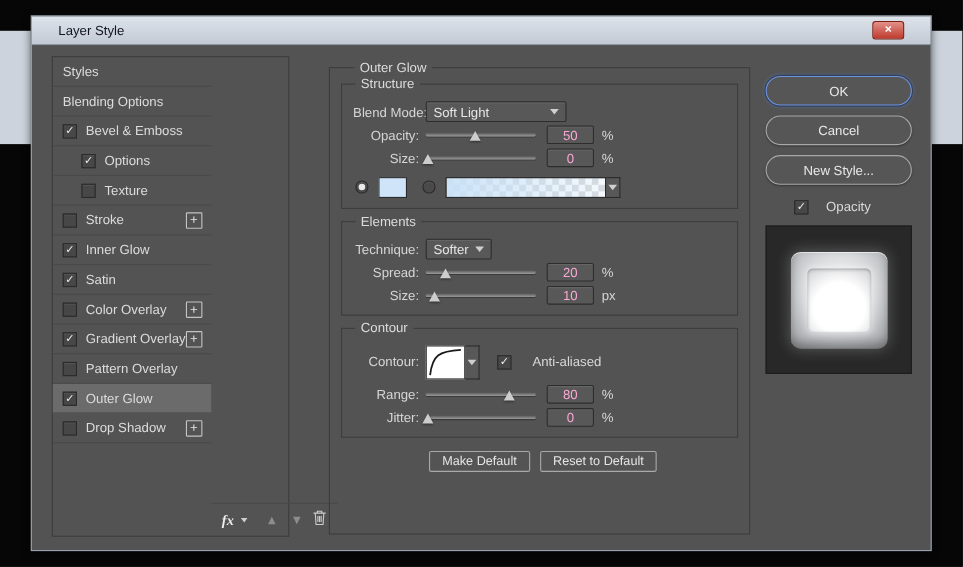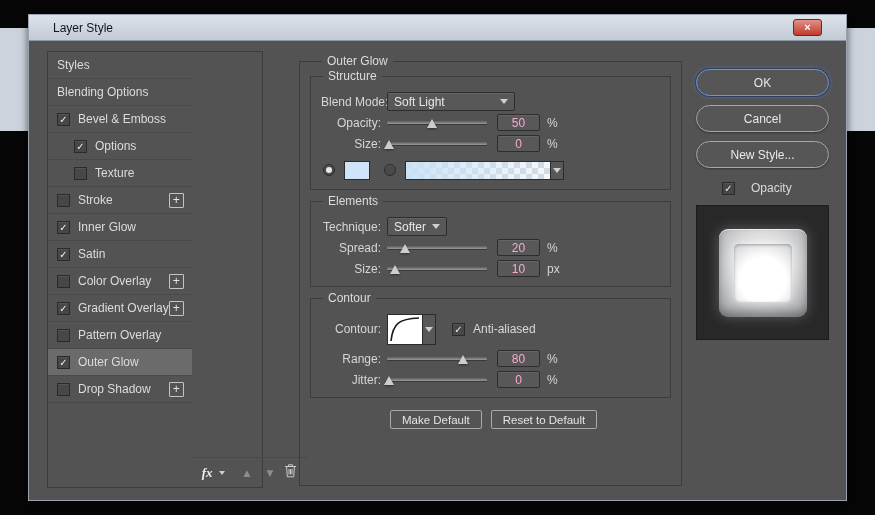--- a/index.html
+++ b/index.html
@@ -84,21 +84,21 @@
                linear-gradient(to right, rgba(201,226,247,.95), rgba(201,226,247,.22)),
                repeating-conic-gradient(#ffffff 0% 25%, #d8d8d8 0% 50%);
              background-size:100% 100%, 12px 12px; }
   .gradchev { width:13px; height:19px; flex:none; border:1px solid #2b2b2b; border-left:none;
               background:#585858; display:flex; align-items:center; justify-content:center; }
   .contour-thumb { width:36px; height:31px; flex:none; background:#fff; border:1px solid #2b2b2b;
                    display:flex; align-items:center; justify-content:center; }
   .contour-chev { width:13px; height:31px; flex:none; border:1px solid #2b2b2b; border-left:none;
                   background:#585858; display:flex; align-items:center; justify-content:center; }
   .aa-cb { margin-left:16px; }
-  .aa-label { margin-left:0; font-size:12px; color:#d8d8d8; }
+  .aa-label { margin-left:11px; font-size:12px; color:#d8d8d8; }
   .panel-buttons { display:flex; gap:9px; margin:12px 0 0 80px; }
   .flatbtn { height:19px; padding:0 11px; background:#545454; border:1px solid #a9a9a9;
              border-radius:2px; color:#e4e4e4; font-size:11.5px; display:flex; align-items:center; }
 
   
   .rightcol { position:absolute; right:17px; top:28px; width:133px; }
   .pillbtn { width:133px; height:27px; border-radius:14px; background:#565656; border:1px solid #a8a8a8;
              color:#e8e8e8; font-size:12px; display:flex; align-items:center; justify-content:center;
              margin-bottom:9px; box-shadow:0 1px 2px rgba(0,0,0,.35); }
   .pillbtn.ok { border-color:#6f94de; box-shadow:0 0 0 1px #303f5c, 0 0 5px rgba(100,150,235,.55); }

